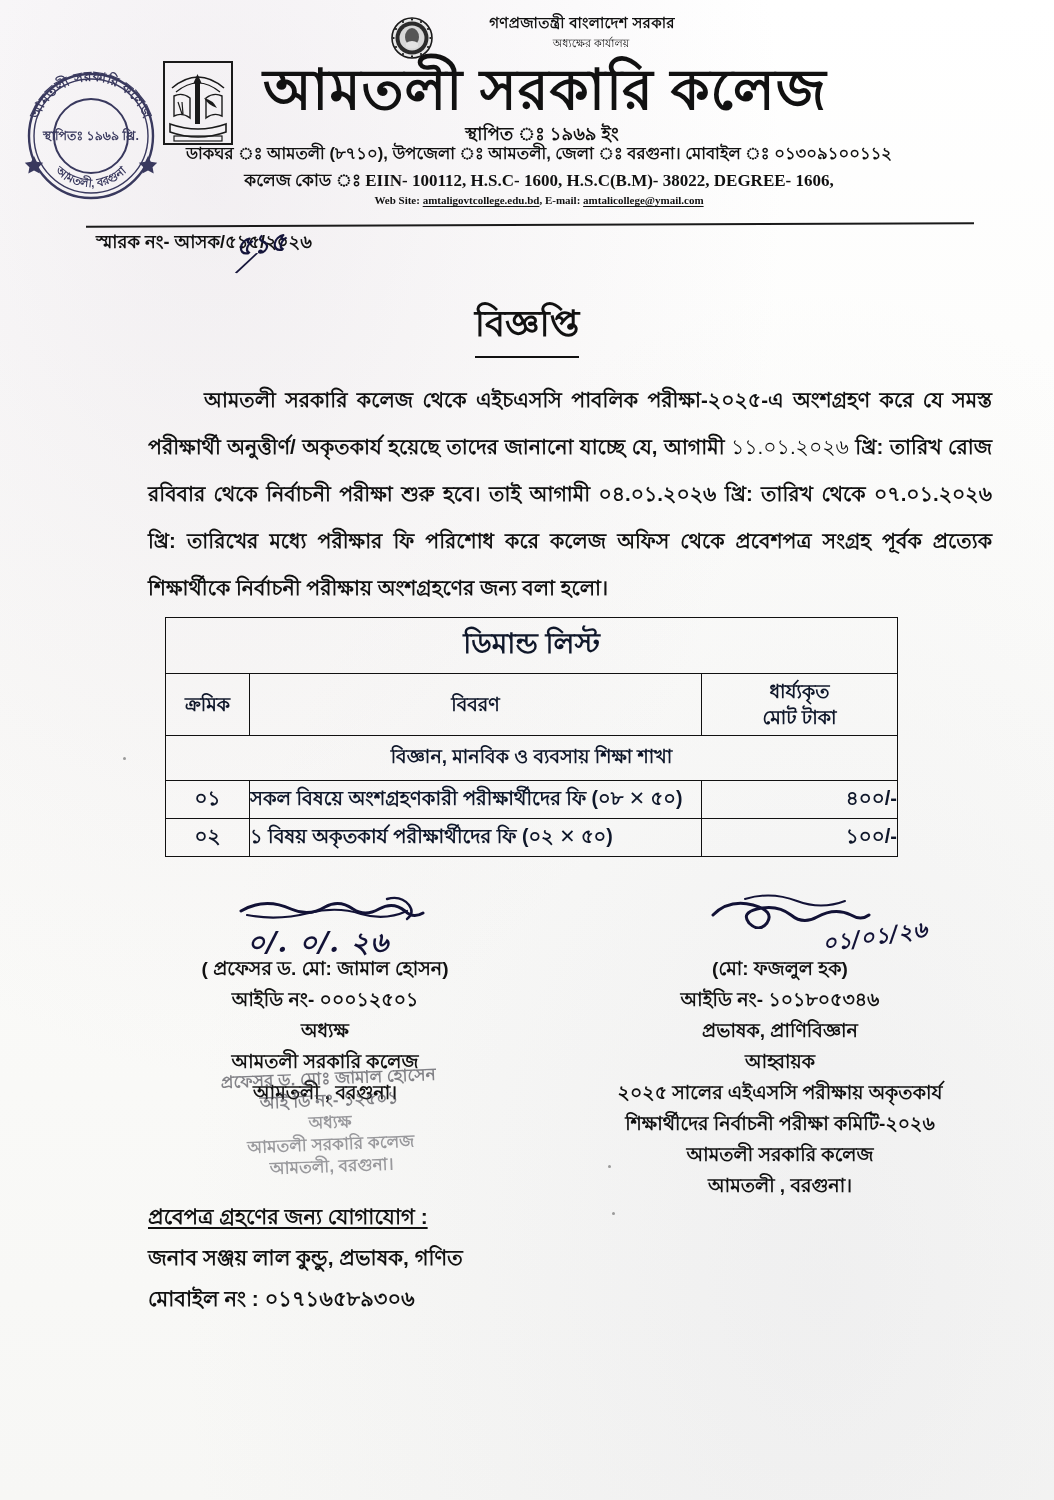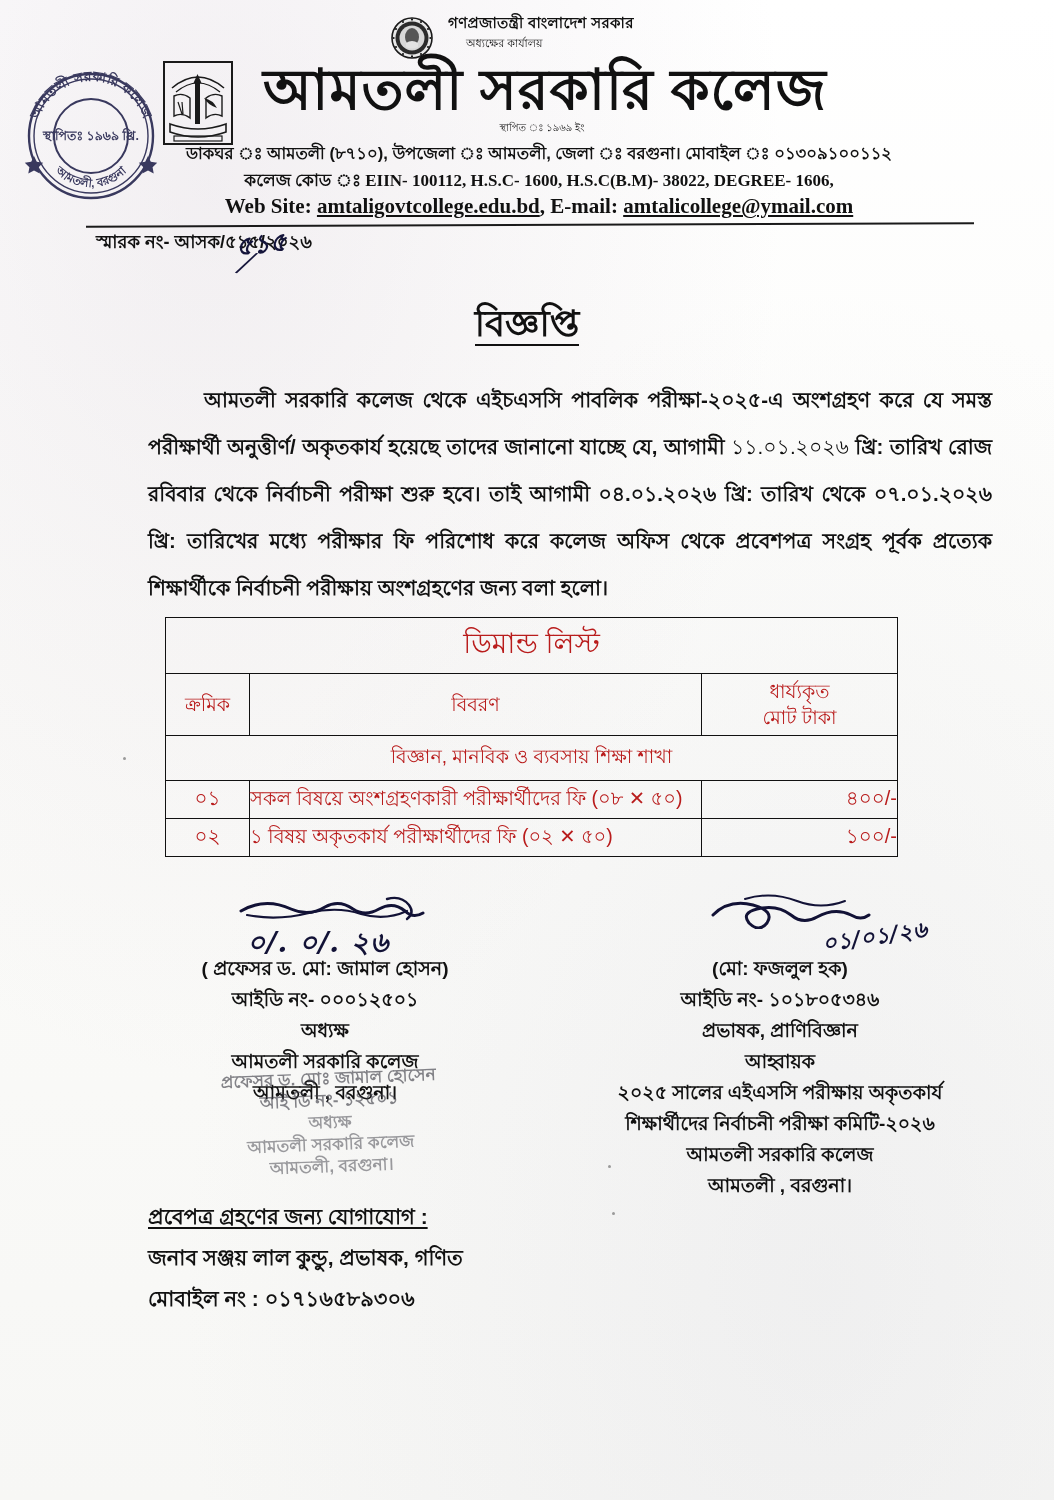--- a/index.html
+++ b/index.html
@@ -40,23 +40,23 @@
     left: 0; right: 0; top: 0;
     height: 228px;
   }
   .natl-emblem {
     position: absolute;
     left: 390px; top: 16px;
     width: 44px; height: 44px;
   }
   .govt-lines {
     position: absolute;
-    left: 448px; top: 14px;
+    left: 432px; top: 14px;
     width: 300px;
-    text-align: left;
+    text-align: center;
   }
   .govt-line1 {
     font-size: 15px;
     font-weight: 700;
     letter-spacing: 0.3px;
     line-height: 1.25;
   }
   .govt-line2 {
     font-size: 11px;
     font-weight: 400;
@@ -82,35 +82,35 @@
     font-size: 56px;
     font-weight: 700;
     letter-spacing: 1px;
     line-height: 1;
     padding-left: 36px;
   }
   .estd {
     position: absolute;
     left: 0; right: 0; top: 120px;
     text-align: center;
-    font-size: 10px;
-    font-weight: 400;
+    font-size: 18px;
+    font-weight: 700;
     padding-left: 30px;
   }
   .addr {
     position: absolute;
     left: 0; right: 0;
     text-align: center;
     font-size: 16.5px;
     font-weight: 700;
     padding-left: 24px;
   }
   .addr1 { top: 141px; }
   .addr2 { top: 167px; font-size: 17px; }
-  .addr3 { top: 194px; font-size: 21px; }
+  .addr3 { top: 194px; font-size: 11px; }
   .addr3 u { text-decoration: underline; text-underline-offset: 2px; }
 
   .rule {
     position: absolute;
     left: 86px; right: 80px; top: 224px;
     height: 0;
     border-top: 2.2px solid #1a1a1a;
     transform: rotate(-0.22deg);
   }
 
@@ -155,21 +155,21 @@
   
   .notice-title {
     position: absolute;
     left: 0; right: 0; top: 296px;
     text-align: center;
     font-size: 36px;
     font-weight: 700;
   }
   .notice-title span {
     border-bottom: 2.5px solid #111;
-    padding-bottom: 0;
+    padding-bottom: 12px;
   }
 
   
   .body-text {
     position: absolute;
     left: 148px;
     right: 62px;
     top: 376px;
     font-size: 20.5px;
     font-weight: 700;
@@ -185,22 +185,22 @@
     position: absolute;
     left: 165px;
     top: 617px;
     width: 733px;
     border-collapse: collapse;
     table-layout: fixed;
   }
   .demand-table td, .demand-table th {
     border: 1.8px solid #111;
     padding: 0;
-    font-weight: 400;
-    color: #b91c1c;
+    font-weight: 700;
+    color: #0f172a;
   }
   .dt-title {
     text-align: center;
     font-size: 28px;
     height: 56px;
     vertical-align: middle;
   }
   .dt-sub {
     text-align: center;
     font-size: 19px;

